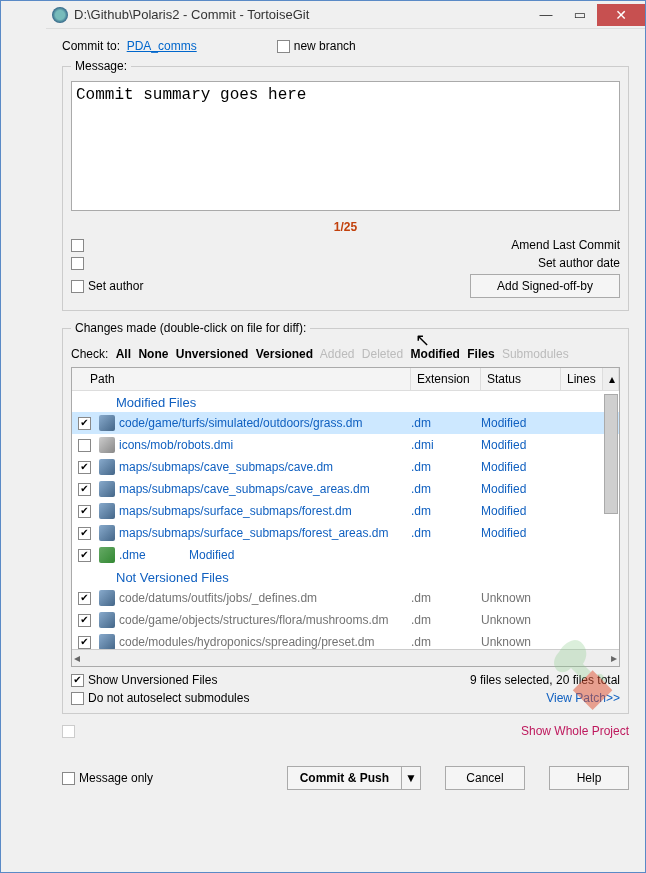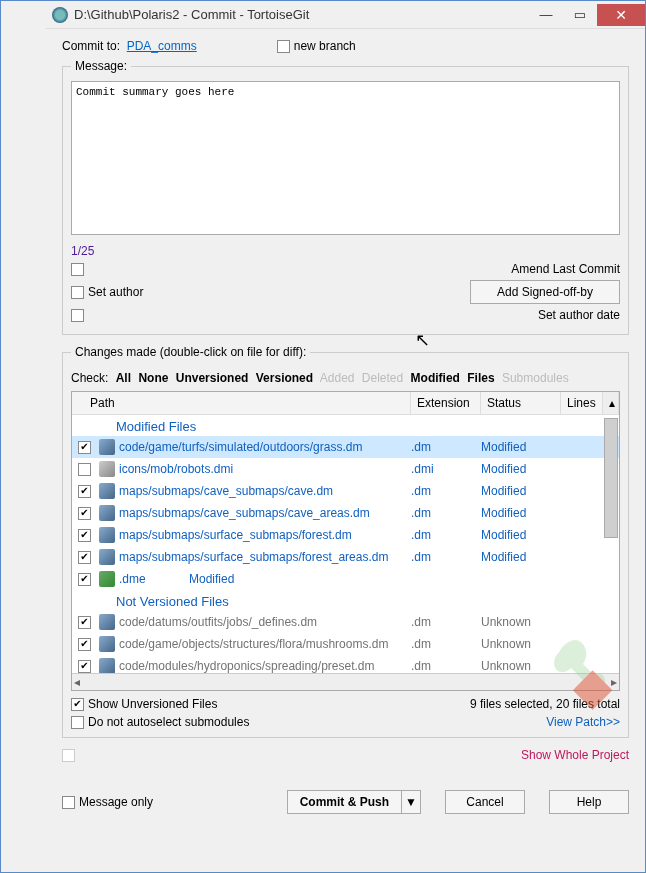--- a/index.html
+++ b/index.html
@@ -12,22 +12,22 @@
 .titlebar .btn { width: 34px; height: 22px; display: flex; align-items: center; justify-content: center; font-size: 13px; color: #333; }
 .titlebar .btn.close { width: 48px; height: 22px; background: #c75050; color: #fff; font-size: 14px; }
 .content { padding: 10px 16px; }
 .row { display: flex; align-items: center; margin-bottom: 6px; }
 .lbl { color: #000; }
 .link { color: #0066cc; text-decoration: underline; cursor: pointer; }
 .chk { width: 13px; height: 13px; border: 1px solid #888; background: #fff; margin-right: 4px; display: inline-flex; align-items: center; justify-content: center; font-size: 10px; line-height: 1; }
 .chk.on::after { content: "✔"; color: #000; font-size: 10px; }
 fieldset { border: 1px solid #ccc; padding: 8px; margin: 4px 0 10px 0; }
 legend { color: #000; padding: 0 4px; }
-.msgbox { width: 100%; height: 154px; border: 1px solid #aaa; background: #fff; padding: 4px; font-family: "Courier New", monospace; font-size: 11px; resize: none; outline: none; }
-.counter { text-align: left; color: #4c1d95; margin-top: 6px; }
+.msgbox { width: 100%; height: 130px; border: 1px solid #aaa; background: #fff; padding: 4px; font-family: "Courier New", monospace; font-size: 16px; resize: none; outline: none; }
+.counter { text-align: center; color: #c2410c; margin-top: 6px; font-weight: bold; }
 .chkline { display: flex; align-items: center; margin: 4px 0; justify-content: space-between; }
 .btn-std { height: 24px; padding: 0 12px; background: #f5f5f5; border: 1px solid #aaa; cursor: pointer; }
 .filter-row { margin: 4px 0 6px 0; }
 .filter-row span { margin-right: 4px; }
 .filter-row .active { font-weight: bold; color: #000; cursor: pointer; }
 .filter-row .inactive { color: #bbb; }
 .table-wrap { border: 1px solid #aaa; background: #fff; position: relative; height: 300px; display: flex; flex-direction: column; }
 .thead { display: flex; background: #f4f4f4; border-bottom: 1px solid #ddd; }
 .th { padding: 4px 6px; border-right: 1px solid #ddd; color: #000; }
 .th.path { flex: 1; padding-left: 18px; }
@@ -82,31 +82,31 @@
     </div>
 
     <fieldset>
       <legend>Message:</legend>
       <textarea class="msgbox" style="">Commit summary goes here</textarea>
       <div class="counter">1/25</div>
       <div class="chkline">
           <span class="chk"></span>
           <span>Amend Last Commit</span>
         </div>
+      <div class="chkline">
+          <span class="chk"></span>
+          <span>Set author date</span>
+        </div>
       <div class="chkline" style="justify-content:space-between">
         <span style="display:flex;align-items:center">
             <span class="chk"></span>
             <span>Set author</span>
           </span>
         <button class="btn-std" style="width:150px">Add Signed-off-by</button>
       </div>
-      <div class="chkline">
-          <span class="chk"></span>
-          <span>Set author date</span>
-        </div>
     </fieldset>
 
     <fieldset>
       <legend>Changes made (double-click on file for diff):</legend>
       <div class="filter-row">
         <span>Check:</span>
         <span class="active">All</span>
         <span class="active">None</span>
         <span class="active">Unversioned</span>
         <span class="active">Versioned</span>

